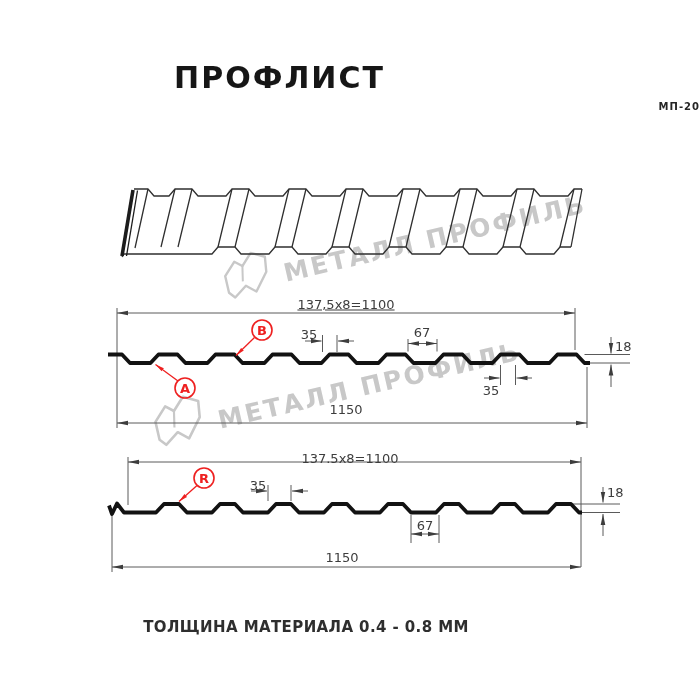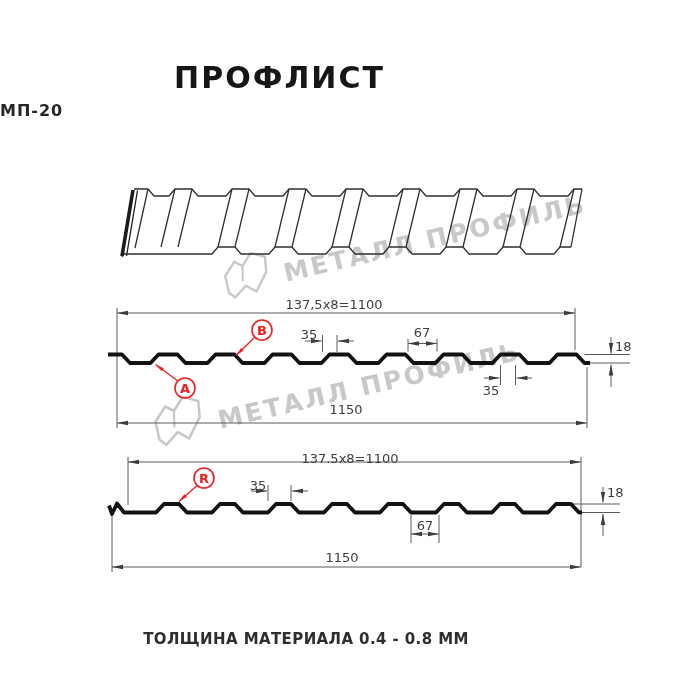--- a/index.html
+++ b/index.html
@@ -3,24 +3,24 @@
 <meta charset="utf-8">
 <style>
   html,body{margin:0;padding:0;background:#fff;}
   #page{position:relative;width:700px;height:700px;background:#fff;overflow:hidden;
         font-family:"DejaVu Sans","Liberation Sans",sans-serif;}
   .abs{position:absolute;}
   .ctr{transform:translate(-50%,-50%);white-space:nowrap;}
   .vctr{transform:translate(0,-50%);white-space:nowrap;}
   .title{width:559px;text-align:center;top:60px;left:0;font-size:30px;font-weight:800;
          letter-spacing:2px;color:#161616;}
-  .subtitle{width:700px;text-align:left;top:101px;left:0;font-size:16px;font-weight:600;
+  .subtitle{width:700px;text-align:right;top:101px;left:0;font-size:10px;font-weight:600;
          letter-spacing:1px;color:#262626;}
   .footer-note{width:612px;text-align:center;top:618px;left:0;font-size:15px;font-weight:600;
-         letter-spacing:0.4px;color:#2e2e2e;margin-top:12px;}
+         letter-spacing:0.4px;color:#2e2e2e;}
   .dim{font-size:13px;color:#3d3d3d;}
   .redlbl{font-size:13px;font-weight:600;color:#ee2020;}
   .wm{color:#c8c8c8;transform:rotate(-13deg);transform-origin:left center;
       display:flex;align-items:flex-end;gap:10px;pointer-events:none;}
   .wm .wmtext{font-size:25px;font-weight:700;letter-spacing:2.5px;white-space:nowrap;}
   svg{display:block;}
 </style>
 </head>
 <body>
 
@@ -126,21 +126,21 @@
         <circle cx="204" cy="478" r="10"></circle>
         <line x1="197" y1="485.5" x2="179" y2="501.5" stroke-width="1.3" marker-end="url(#mR)"></line>
       </g>
     </g>
   </svg>
 
   <div class="abs title">ПРОФЛИСТ</div>
   <div class="abs subtitle">МП-20</div>
   <div class="abs footer-note">ТОЛЩИНА МАТЕРИАЛА 0.4 - 0.8 ММ</div>
 
-  <span class="abs dim ctr" style="left:334px;top:304px;">137,5x8=1100</span>
+  <span class="abs dim ctr" style="left:346px;top:304px;text-decoration:underline;">137,5x8=1100</span>
   <span class="abs dim ctr" style="left:309px;top:334px;">35</span>
   <span class="abs dim ctr" style="left:422px;top:332px;">67</span>
   <span class="abs dim ctr" style="left:491px;top:390px;">35</span>
   <span class="abs dim vctr" style="left:615px;top:346px;">18</span>
   <span class="abs dim ctr" style="left:346px;top:409px;">1150</span>
   <span class="abs redlbl ctr" style="left:185px;top:388px;">A</span>
   <span class="abs redlbl ctr" style="left:262px;top:330px;">B</span>
 
   <span class="abs dim ctr" style="left:350px;top:452px;margin-top:6px;">137.5x8=1100</span>
   <span class="abs dim ctr" style="left:258px;top:485px;">35</span>

